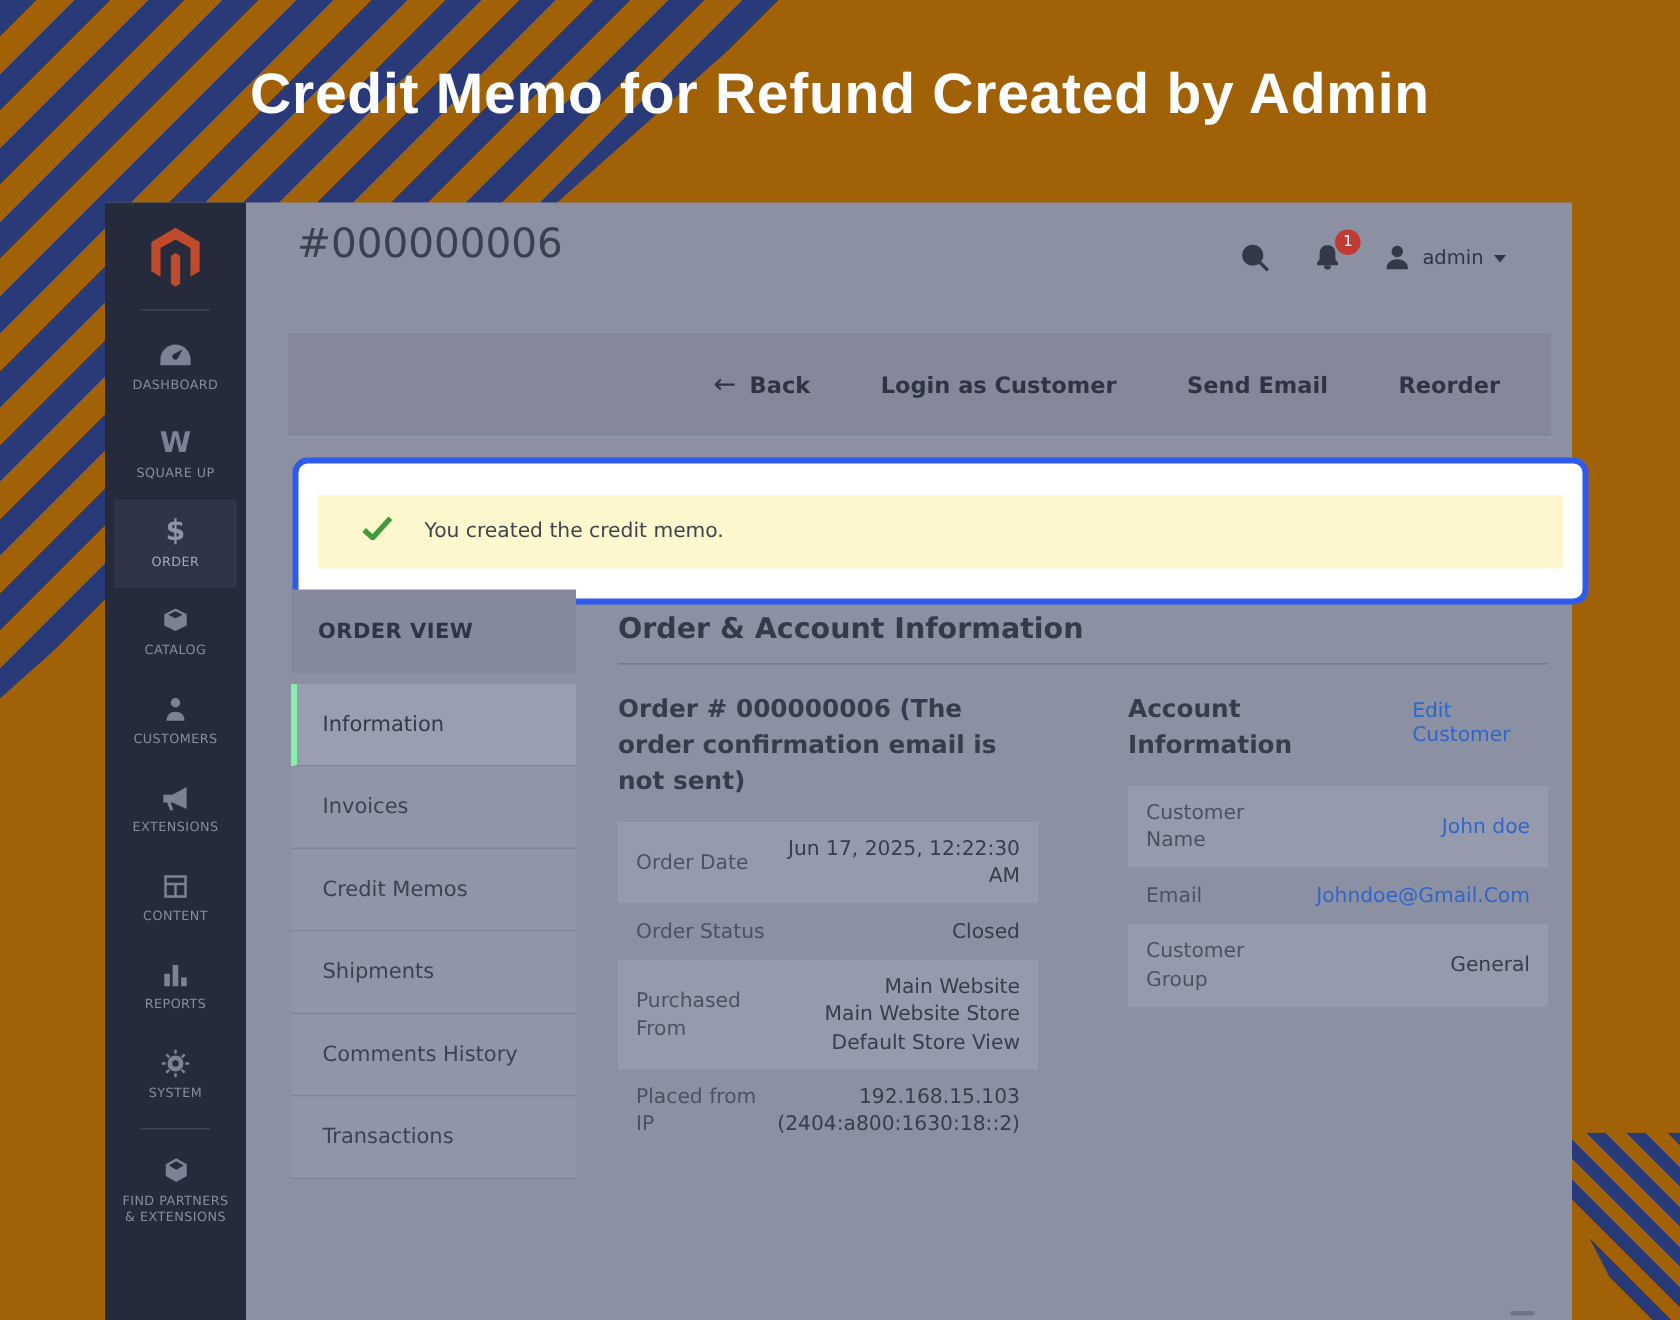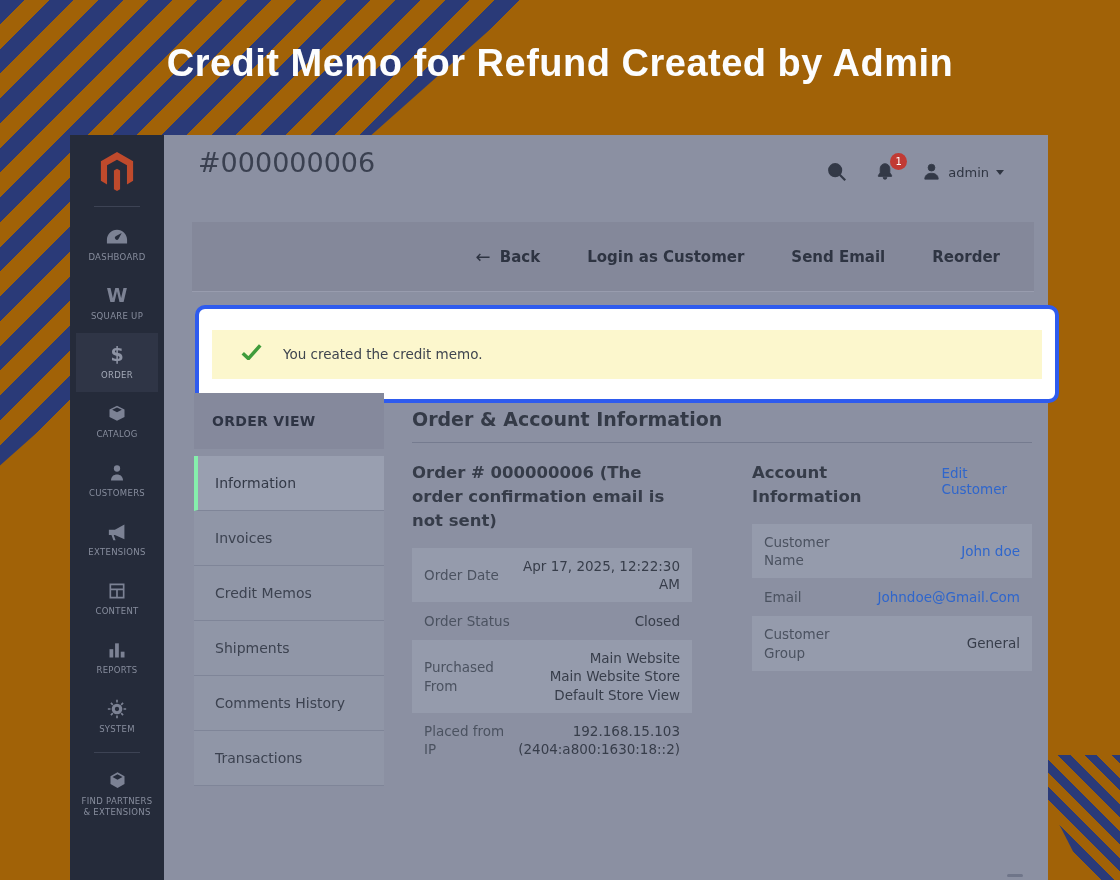--- a/index.html
+++ b/index.html
@@ -279,21 +279,21 @@
         <div class="sec-title">Order &amp; Account Information</div>
         <div class="sec-rule"></div>
 
         <div class="cols">
 
           <div class="col">
             <div class="blk-title">Order # 000000006 (The order confirmation email is not sent)</div>
             <div class="tbl">
               <div class="row shade">
                 <span class="row-label">Order Date</span>
-                <span class="row-val">Apr 17, 2025, 12:22:30 AM</span>
+                <span class="row-val">Jun 17, 2025, 12:22:30 AM</span>
               </div>
               <div class="row">
                 <span class="row-label">Order Status</span>
                 <span class="row-val">Closed</span>
               </div>
               <div class="row shade">
                 <span class="row-label">Purchased From</span>
                 <span class="row-val">Main Website
 Main Website Store
 Default Store View</span>

